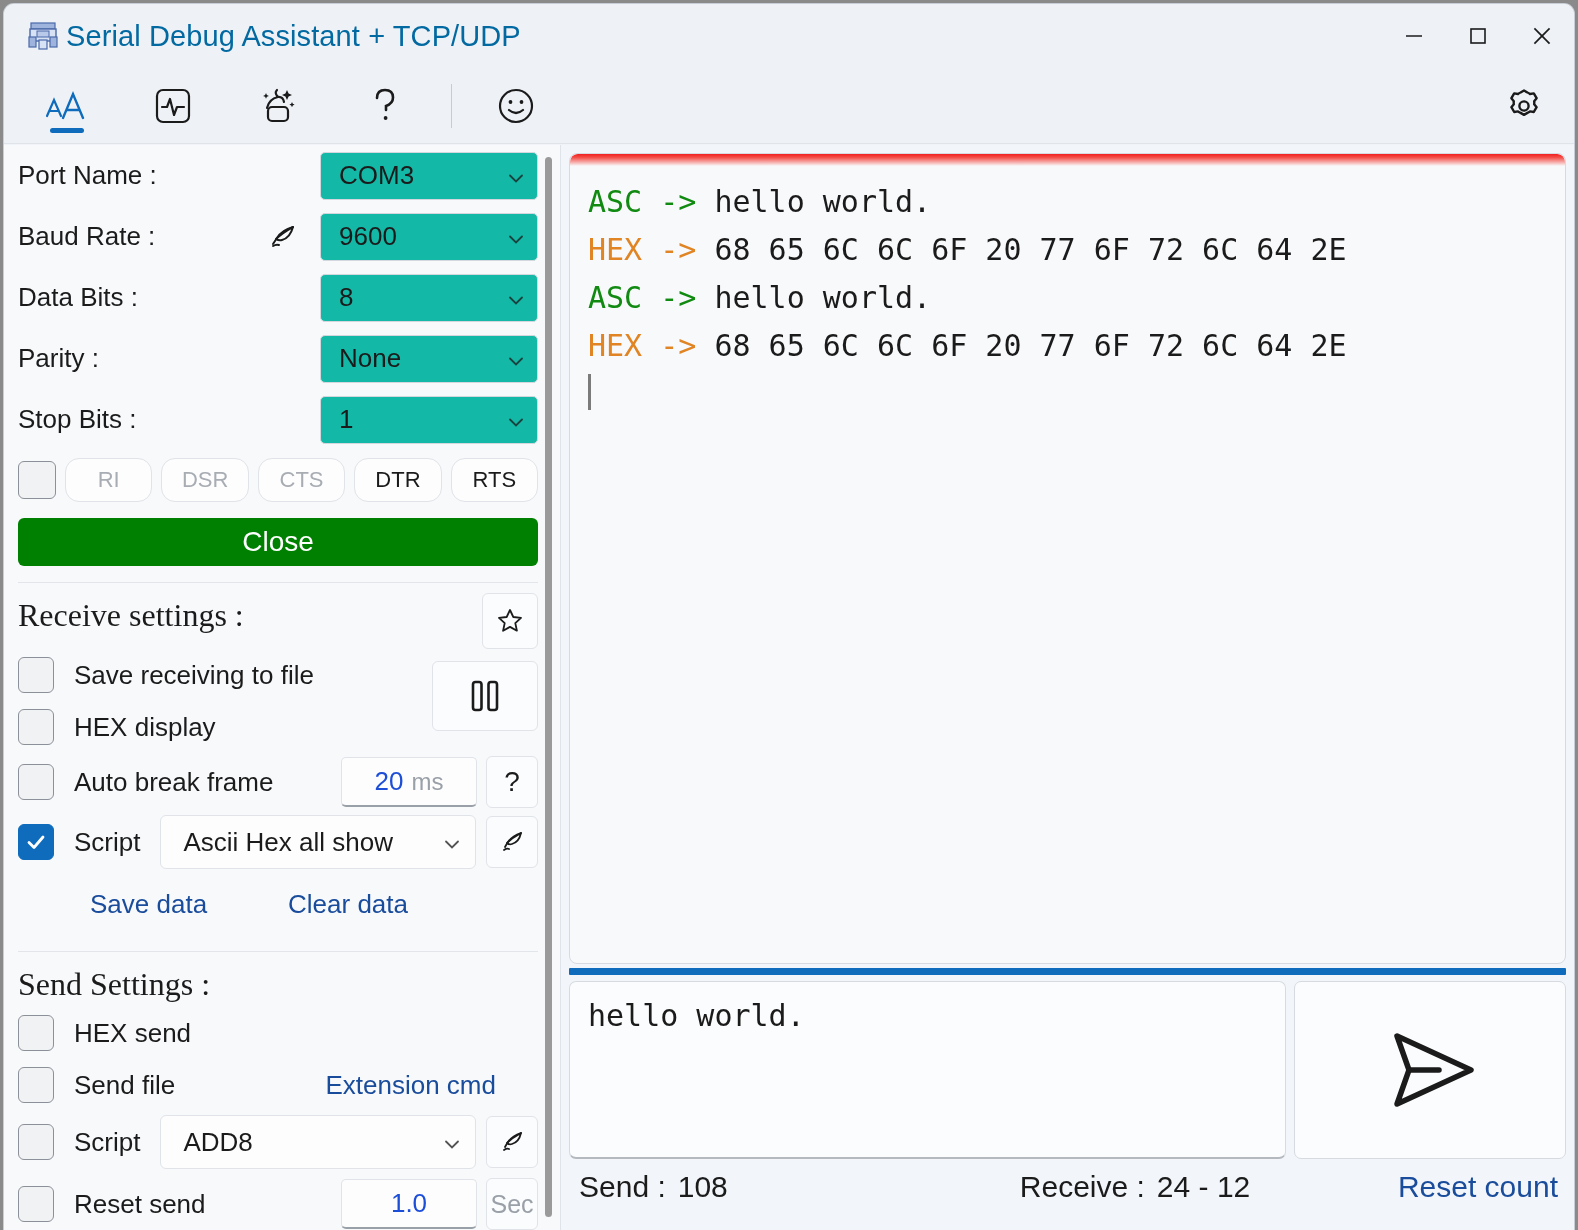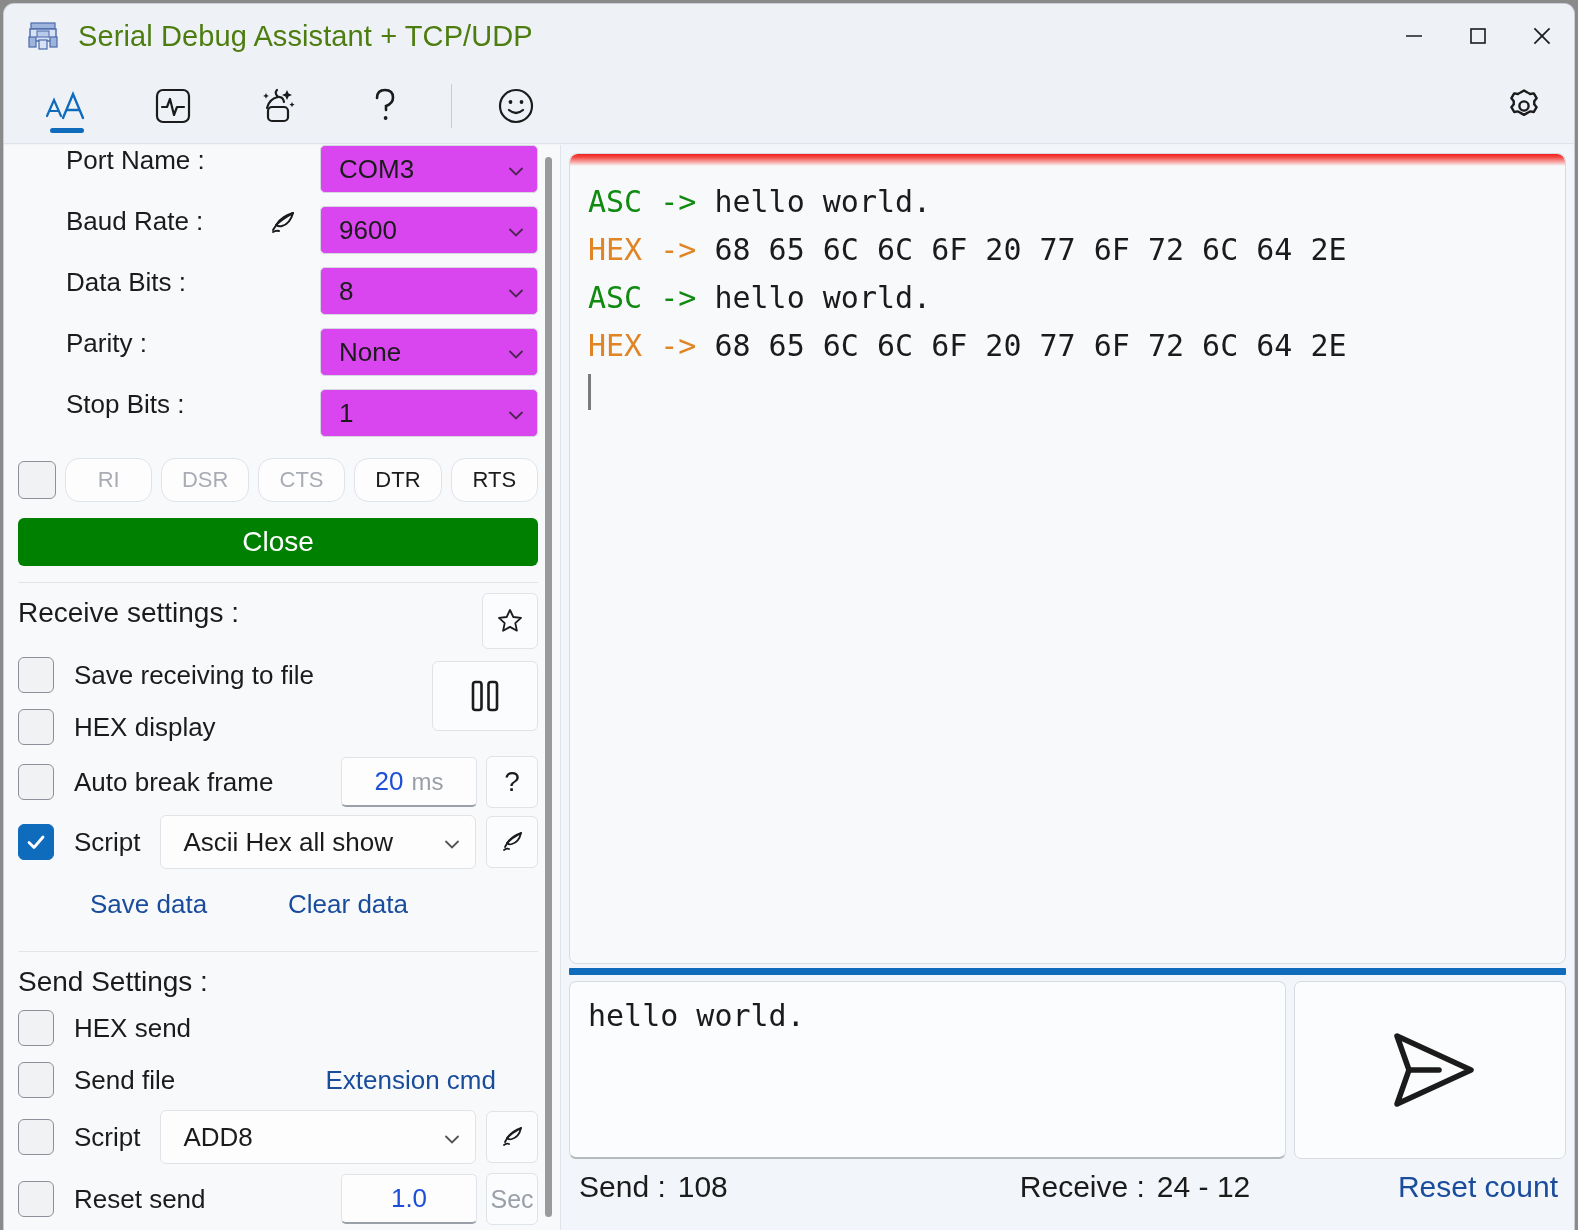--- a/index.html
+++ b/index.html
@@ -22,23 +22,23 @@
   
   .titlebar {
     height: 64px;
     display: flex;
     align-items: center;
     background: #eef2f7;
     position: relative;
   }
   .title-icon { margin-left: 22px; width: 34px; height: 34px; flex: 0 0 auto; }
   .title-text {
-    margin-left: 18px;
+    margin-left: 6px;
     font-size: 29px;
-    color: #4d7c0f;
+    color: #0369a1;
     letter-spacing: 0.1px;
     white-space: nowrap;
   }
   .winbtns { position: absolute; right: 0; top: 0; height: 64px; display: flex; }
   .winbtn {
     width: 64px; height: 64px;
     display: flex; align-items: center; justify-content: center;
     cursor: default;
   }
 
@@ -95,32 +95,31 @@
   }
   .sb-scrollbar {
     position: absolute;
     right: 8px; top: 12px;
     width: 7px; height: 1060px;
     background: #9a9a9a;
     border-radius: 4px;
   }
 
   .row {
-    display: flex; align-items: flex-start;
+    display: flex; align-items: center;
     height: 61px;
-    margin-left: 48px;
   }
   .row-label {
     font-size: 26px; color: #1b1b1b; white-space: nowrap;
   }
   .spacer { flex: 1 1 auto; }
 
   .select {
     width: 218px; height: 48px;
-    background: #d946ef;
+    background: #14b8a6;
     border: 1px solid #d4d8de;
     border-radius: 5px;
     display: flex; align-items: center;
     padding: 0 10px 0 18px;
     font-size: 26px; color: #1b1b1b;
     cursor: default;
   }
   .select .val { flex: 1 1 auto; white-space: nowrap; overflow: hidden; }
   .chev { flex: 0 0 auto; width: 22px; height: 22px; opacity: .75; }
 
@@ -156,21 +155,21 @@
     height: 48px;
     background: #008000;
     border-radius: 6px;
     display: flex; align-items: center; justify-content: center;
     color: #ffffff; font-size: 28px;
     cursor: default;
   }
 
   .hr { height: 1px; background: #e2e5ea; margin: 16px 0 0 0; }
 
-  .sec-title { font-size: 28px; color: #1b1b1b; padding: 14px 0 4px; }
+  .sec-title { font-size: 32px; color: #1b1b1b; padding: 14px 0 4px; font-family: Liberation Serif, serif; }
 
   .chk-row { display: flex; align-items: center; height: 52px; }
   .chk {
     width: 36px; height: 36px;
     border: 1px solid #8c9098;
     border-radius: 6px;
     background: #f1f2f4;
     flex: 0 0 auto;
     display: flex; align-items: center; justify-content: center;
     cursor: default;

